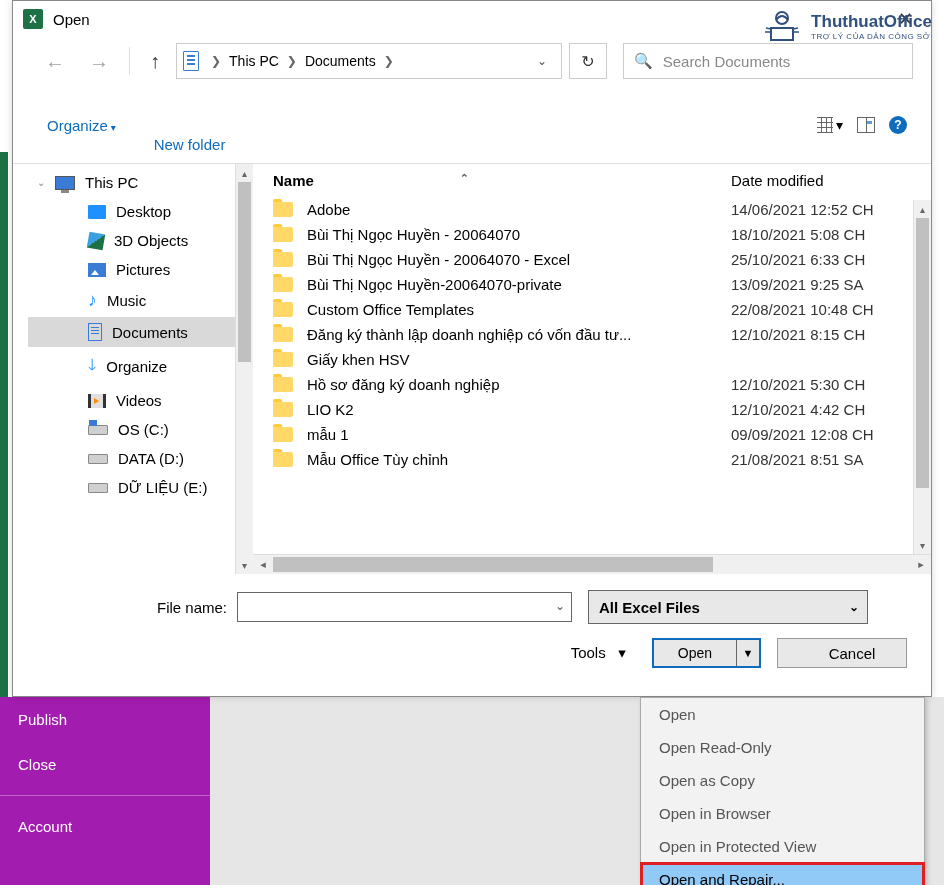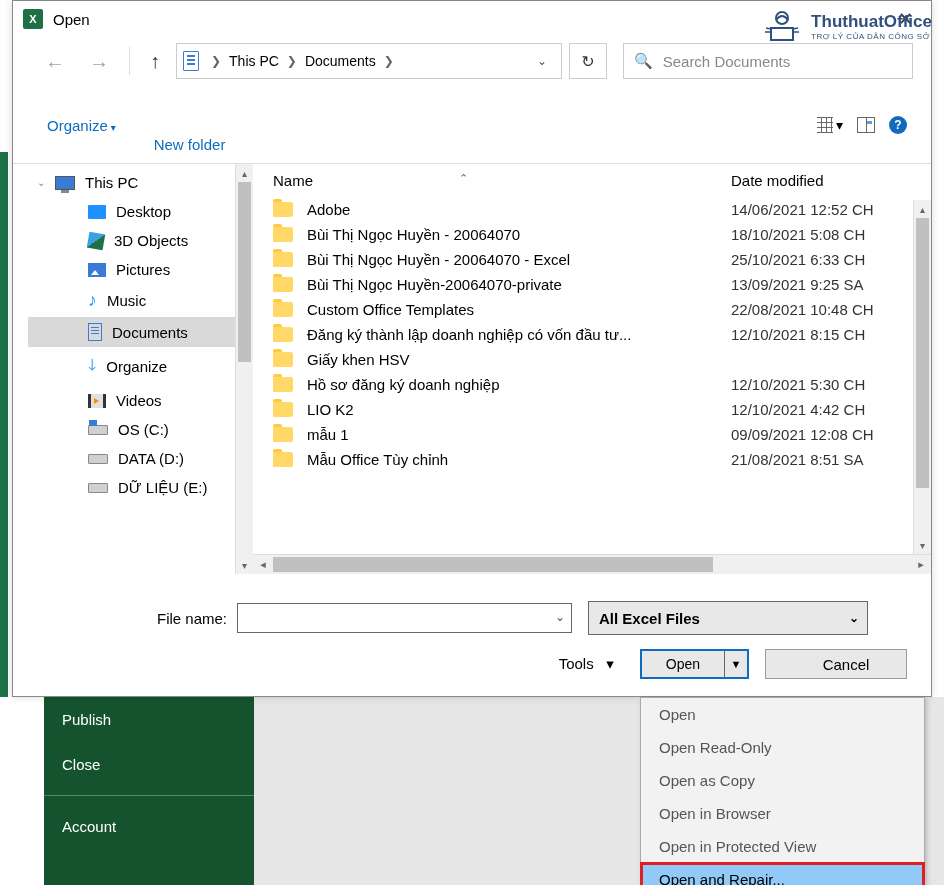--- a/index.html
+++ b/index.html
@@ -63,59 +63,59 @@
 .video-icon::before{content:'';position:absolute;left:6px;top:4px;width:0;height:0;border-left:5px solid #ff8c00;border-top:3px solid transparent;border-bottom:3px solid transparent;}
 .drive-icon { width:20px; height:10px; background:#d0d0d0; border:1px solid #888; border-radius:1px; position:relative;}
 .drive-icon.os::before{content:'';position:absolute;left:0;top:-6px;width:8px;height:6px;background:#3a7bd5;}
 .tiny-chev { position:absolute; left:24px; font-size:10px; color:#888; }
 .sidebar-scroll { position:absolute; right:0; top:0; bottom:0; width:18px; background:#f0f0f0; border-left:1px solid #ddd; }
 .sidebar-scroll .sb-up, .sidebar-scroll .sb-down { height:18px; display:flex; align-items:center; justify-content:center; font-size:10px; color:#666; }
 .sidebar-scroll .sb-thumb { background:#c0c0c0; height:180px; margin:0 2px; }
 
 .file-list { flex:1; display:flex; flex-direction:column; overflow:hidden; position:relative; }
 .col-headers { display:flex; padding:8px 0 8px 20px; font-size:15px; border-bottom:0; }
-.col-name { flex:1; display:flex; align-items:flex-start; gap:6px; }
+.col-name { flex:1; display:flex; align-items:flex-start; gap:6px;font-weight:bold; }
 .col-name .sort-arr { font-size:11px; color:#666; margin-left:140px;}
 .col-date { width:200px; }
 .file-rows { flex:1; overflow:hidden; }
 .file-row { display:flex; align-items:center; padding:4px 0 4px 20px; font-size:15px; }
 .folder-icon { width:20px; height:15px; background:#ffd868; border-radius:1px 2px 2px 1px; position:relative; margin-right:14px; }
 .folder-icon::before { content:''; position:absolute; left:0; top:-3px; width:9px; height:3px; background:#ffcb3d; border-radius:2px 2px 0 0; }
 .file-row .fname { flex:1; white-space:nowrap; overflow:hidden; text-overflow:ellipsis; padding-right:20px;}
 .file-row .fdate { width:200px; color:#333; }
 .hscroll { height:20px; background:#f0f0f0; border-top:1px solid #ddd; display:flex; align-items:center; }
 .hscroll .hs-arr { width:20px; text-align:center; font-size:11px; color:#666;}
 .hscroll .hs-track { flex:1; position:relative; height:100%; }
 .hscroll .hs-thumb { position:absolute; left:0; top:2px; bottom:2px; width:440px; background:#c0c0c0; }
 .vscroll-main { position:absolute; right:0; top:36px; bottom:20px; width:18px; background:#f0f0f0; border-left:1px solid #ddd; }
 .vscroll-main .sb-up,.vscroll-main .sb-down{height:18px;display:flex;align-items:center;justify-content:center;font-size:10px;color:#666;}
 .vscroll-main .sb-track{position:absolute;top:18px;bottom:18px;left:2px;right:2px;}
 .vscroll-main .sb-thumb{background:#c0c0c0;height:85%;}
 
 .bottom-panel { padding:12px 24px 18px 24px; border-top:1px solid transparent; }
-.fn-row { display:flex; align-items:center; gap:10px; margin:14px 0 14px 120px; }
+.fn-row { display:flex; align-items:center; gap:10px; margin:3px 0 14px 120px; }
 .fn-label { font-size:15px; }
 .fn-input { border:1px solid #666; height:30px; width:335px; padding:0 6px; position:relative; }
 .fn-input .dd { position:absolute; right:6px; top:6px; font-size:12px; color:#555;}
 .filter-select { border:1px solid #666; height:24px; width:280px; background:#e8e8e8; display:flex; align-items:center; padding:16px 10px; margin-left:6px; font-size:15px; position:relative;font-weight:bold;}
 .filter-select .dd { position:absolute; right:8px; font-size:12px; }
 .btn-row { display:flex; align-items:center; justify-content:flex-end; gap:16px; margin-top:6px;}
 .tools-lbl { font-size:15px; margin-right:10px; }
 .tools-lbl::after { content:'   ▾'; white-space:pre;}
 .open-split { display:flex; border:2px solid #0f6cbd; }
 .btn { height:30px; padding:0 24px; background:#e8e8e8; border:1px solid #999; display:flex; align-items:center; justify-content:center; font-size:15px;}
 .open-split .open-btn { border:none; border-right:1px solid #666; height:26px; background:#e8e8e8; padding:0 24px; display:flex; align-items:center; }
 .open-split .open-dd { width:22px; display:flex; align-items:center; justify-content:center; background:#e8e8e8; font-size:11px; }
-.cancel-btn { width:142px;padding-left:44px; }
+.cancel-btn { width:130px;padding-left:44px; }
 
 .dropdown-menu { position:absolute; left:640px; top:697px; width:285px; background:#f2f2f2; border:1px solid #aaa; box-shadow:2px 2px 5px rgba(0,0,0,0.2); }
 .menu-item { padding:8px 18px; font-size:15px; color:#555; }
 .menu-item.highlighted { background:#91c9f7; color:#000; outline:3px solid #e02020; outline-offset:-2px; }
 
-.excel-backstage { position:absolute; left:0; top:697px; bottom:0; width:210px; background:#14532d; z-index:-1;margin-left:44px;}
+.excel-backstage { position:absolute; left:0; top:697px; bottom:0; width:210px; background:#a21caf; z-index:-1;}
 .bs-item { color:#fff; padding:14px 18px; font-size:15px; }
 .bs-divider { height:1px; background:rgba(255,255,255,0.3); margin:8px 0; }
 .gray-bg { position:absolute; left:210px; top:697px; right:0; bottom:0; background:#e6e6e6; z-index:-2;}
 .green-edge { position:absolute; left:0; top:152px; width:8px; height:545px; background:#1e7145; z-index:-1;}
 
 .dialog-frame { position:absolute; left:12px; top:0; right:12px; height:697px; background:#fff; border:1px solid #888; box-shadow:0 0 8px rgba(0,0,0,0.15);}
 </style>
 </head>
 <body>
 

